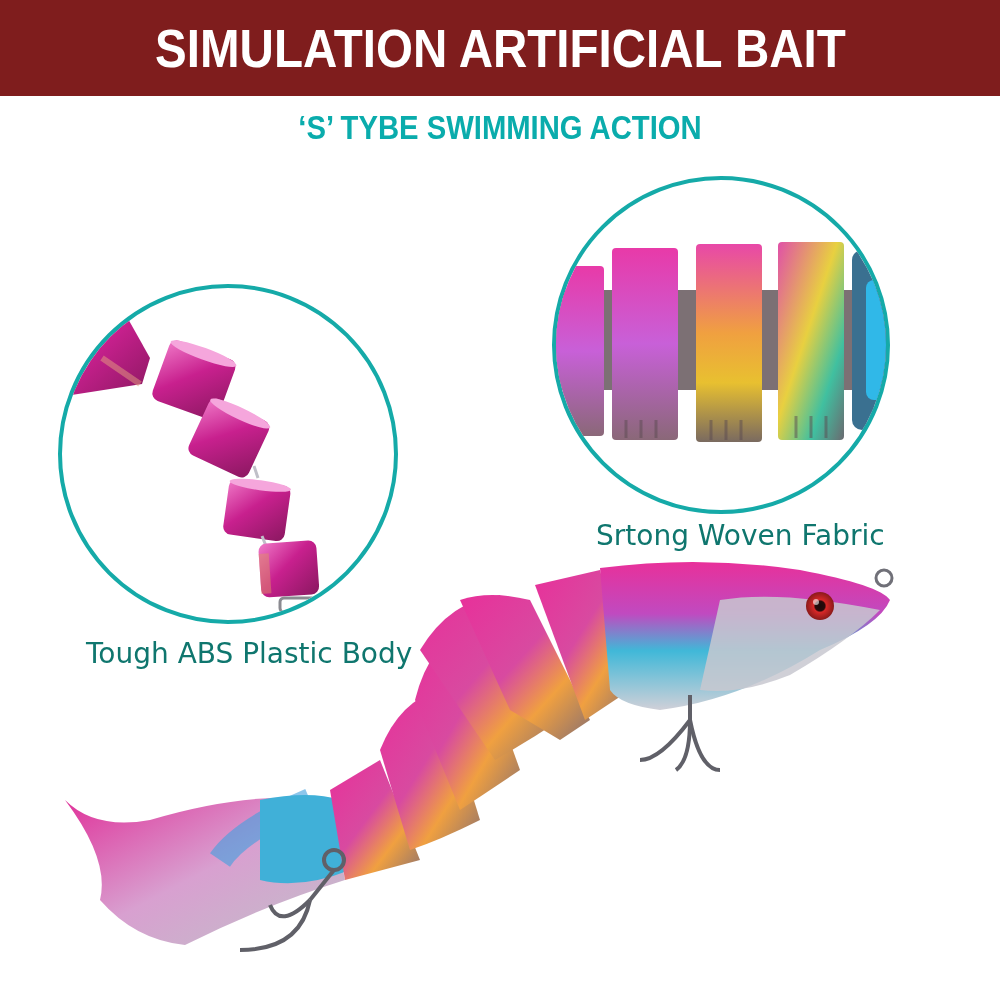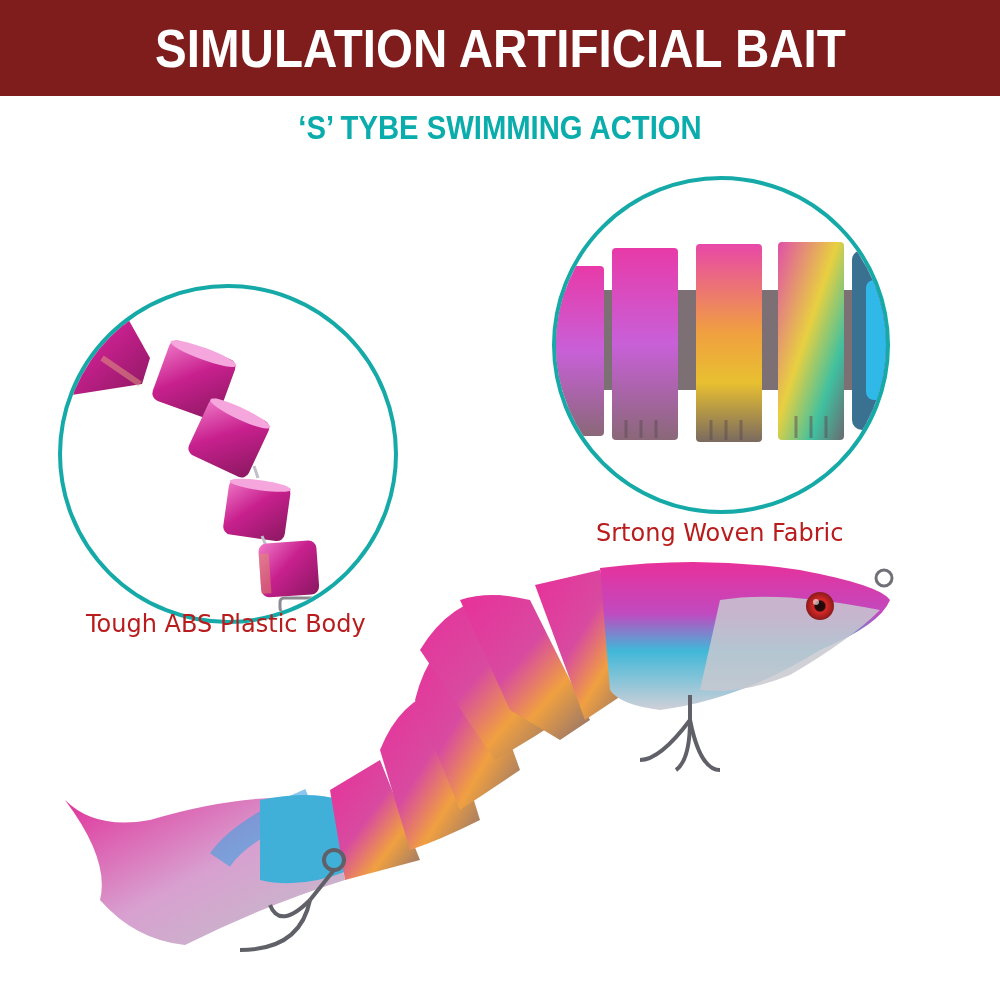--- a/index.html
+++ b/index.html
@@ -3,23 +3,23 @@
 <meta charset="utf-8">
 <style>
   html, body { margin:0; padding:0; background:#ffffff; }
   body { width:1000px; height:1000px; position:relative; overflow:hidden; font-family:"Liberation Sans", sans-serif; }
   .banner { position:absolute; left:0; top:0; width:1000px; height:96px; background:#7f1d1d; display:flex; align-items:center; justify-content:center; }
   .banner-title { color:#ffffff; font-family:"Liberation Sans", sans-serif; font-weight:bold; font-size:54px; letter-spacing:0px; transform:scaleX(0.88); white-space:nowrap; }
   .subtitle { position:absolute; left:0; top:108px; width:1000px; text-align:center; color:#0aacac; font-weight:bold; font-size:34px; transform:scaleX(0.86); white-space:nowrap; }
   .circle { position:absolute; border:4px solid #15aaa8; border-radius:50%; background:#ffffff; overflow:hidden; }
   .circle-left { left:58px; top:284px; width:332px; height:332px; }
   .circle-right { left:552px; top:176px; width:330px; height:330px; }
-  .caption { position:absolute; color:#b91c1c; font-family:"DejaVu Sans", sans-serif; font-size:24px; white-space:nowrap; }
+  .caption { position:absolute; color:#0f766e; font-family:"DejaVu Sans", sans-serif; font-size:28px; white-space:nowrap; }
   .caption-right { left:596px; top:519px; }
-  .caption-left { left:86px; top:610px; }
+  .caption-left { left:86px; top:637px; }
   svg { display:block; }
   .lure { position:absolute; left:0; top:0; }
 </style>
 </head>
 <body>
 
 <div class="banner">
   <div class="banner-title">SIMULATION ARTIFICIAL BAIT</div>
 </div>
 

